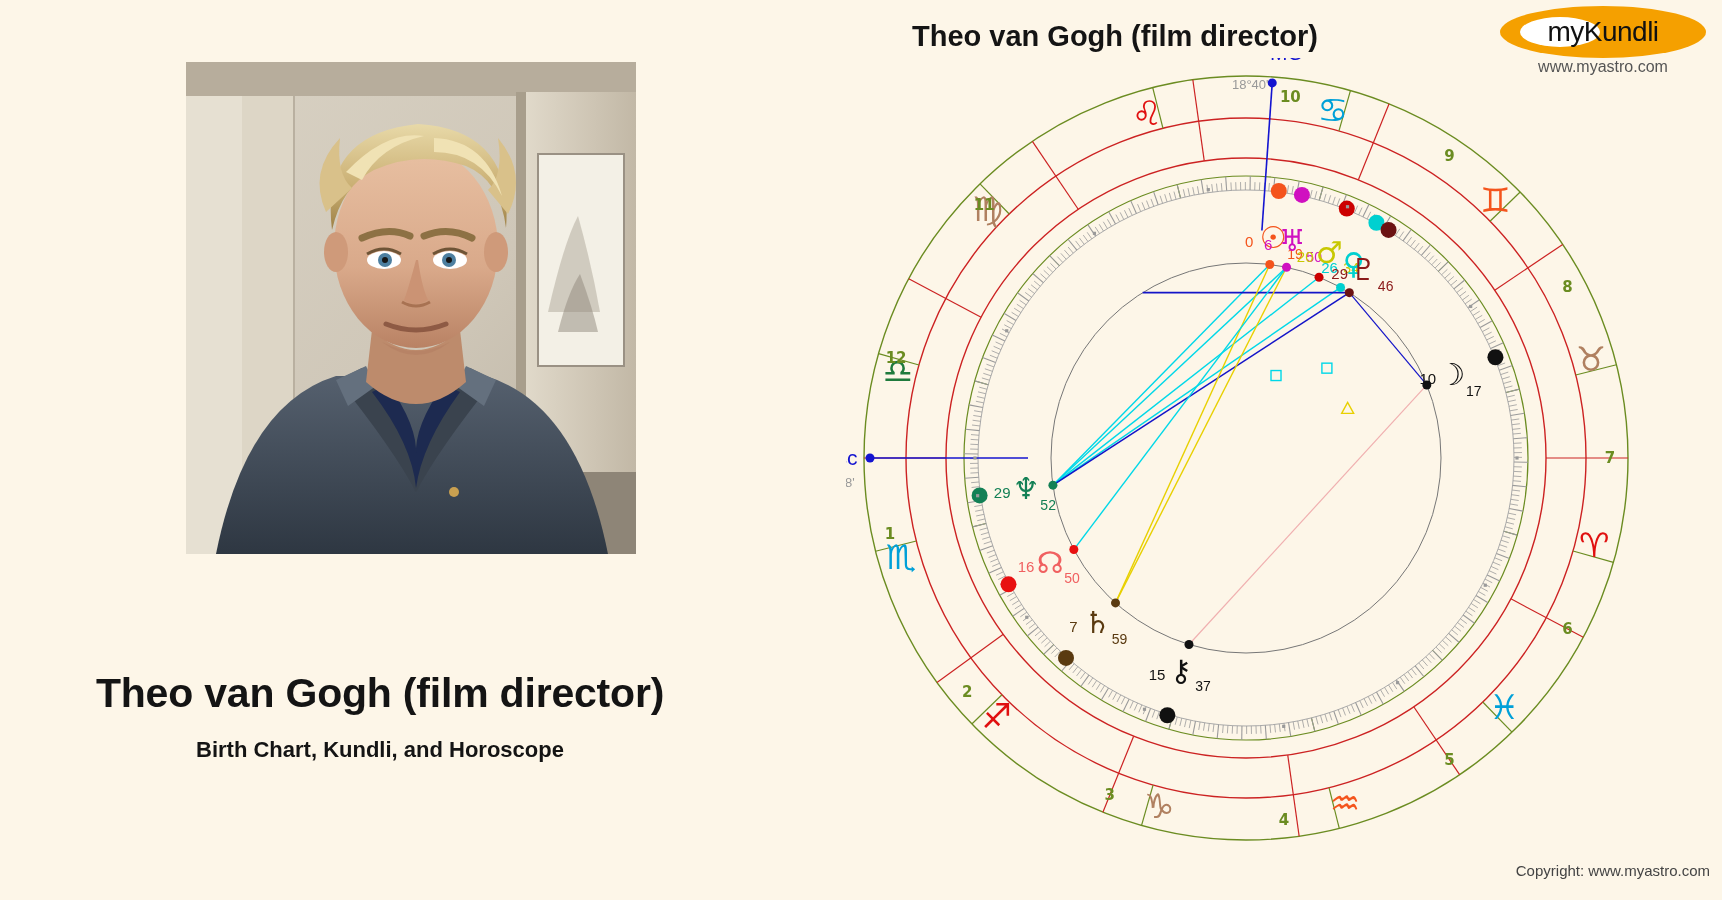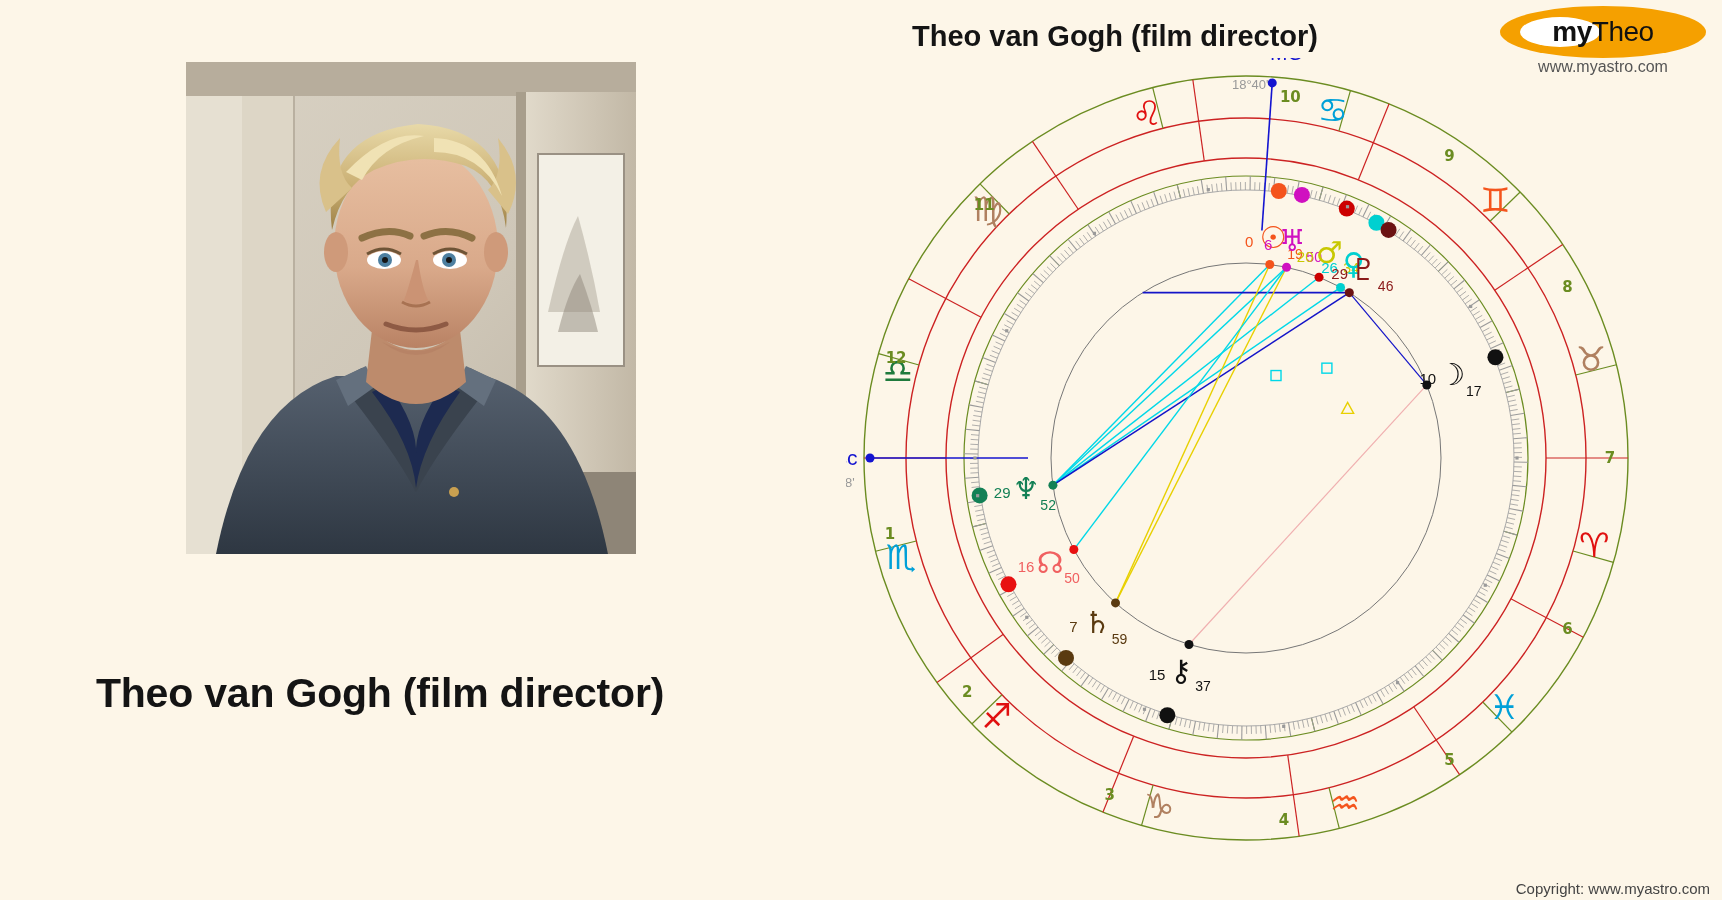--- a/index.html
+++ b/index.html
@@ -84,29 +84,29 @@
   }
   #logo-text {
     position: absolute;
     left: 0; top: 0;
     width: 206px; height: 52px;
     line-height: 52px;
     font-size: 28px;
     color: #111111;
     letter-spacing: -0.5px;
   }
-  #logo-text .my { font-weight: bold; }
+  #logo-text .my { font-weight: normal; }
   #logo-text .astro { font-weight: normal; }
   #logo-url {
     font-size: 16px;
     color: #555555;
   }
   #copyright {
     position: absolute;
-    right: 12px; bottom: 3px;
+    right: 12px; bottom: 21px;
     font-size: 15px;
     color: #444444;
   }
 
   
   #chart-wrap {
     position: absolute;
     left: 846px; top: 58px;
     width: 800px; height: 800px;
   }
@@ -206,30 +206,31 @@
         <path d="M216 240 q14 8 28 0" stroke="#a87252" stroke-width="3" fill="none"></path>
 
         <path d="M200 262 q30 12 60 0" stroke="#8e5a44" stroke-width="5" fill="none" stroke-linecap="round"></path>
 
         <path d="M196 280 q34 18 68 0 q-34 26 -68 0" fill="#b58064" opacity="0.7"></path>
       </svg>
     </div>
 
     <div id="subject-name">Theo van Gogh (film director)</div>
     <div id="subject-subtitle">
+      <div>Birth Chart, Kundli, and Horoscope</div>
     </div>
   </div>
 
   <div id="chart-title">Theo van Gogh (film director)</div>
 
   <div id="logo-block">
     <div id="logo-oval">
       <div id="logo-inner-oval"></div>
       <div id="logo-text">
-        <span class="my">my</span><span class="astro">Theo</span>
+        <span class="my">my</span><span class="astro">Kundli</span>
       </div>
     </div>
     <div id="logo-url">www.myastro.com</div>
   </div>
 
   <div id="copyright">Copyright: www.myastro.com</div>
 
   <div id="chart-wrap">
     <svg id="chart-svg" viewBox="0 0 800 800" xmlns="http://www.w3.org/2000/svg">
       <g id="chart-root">

